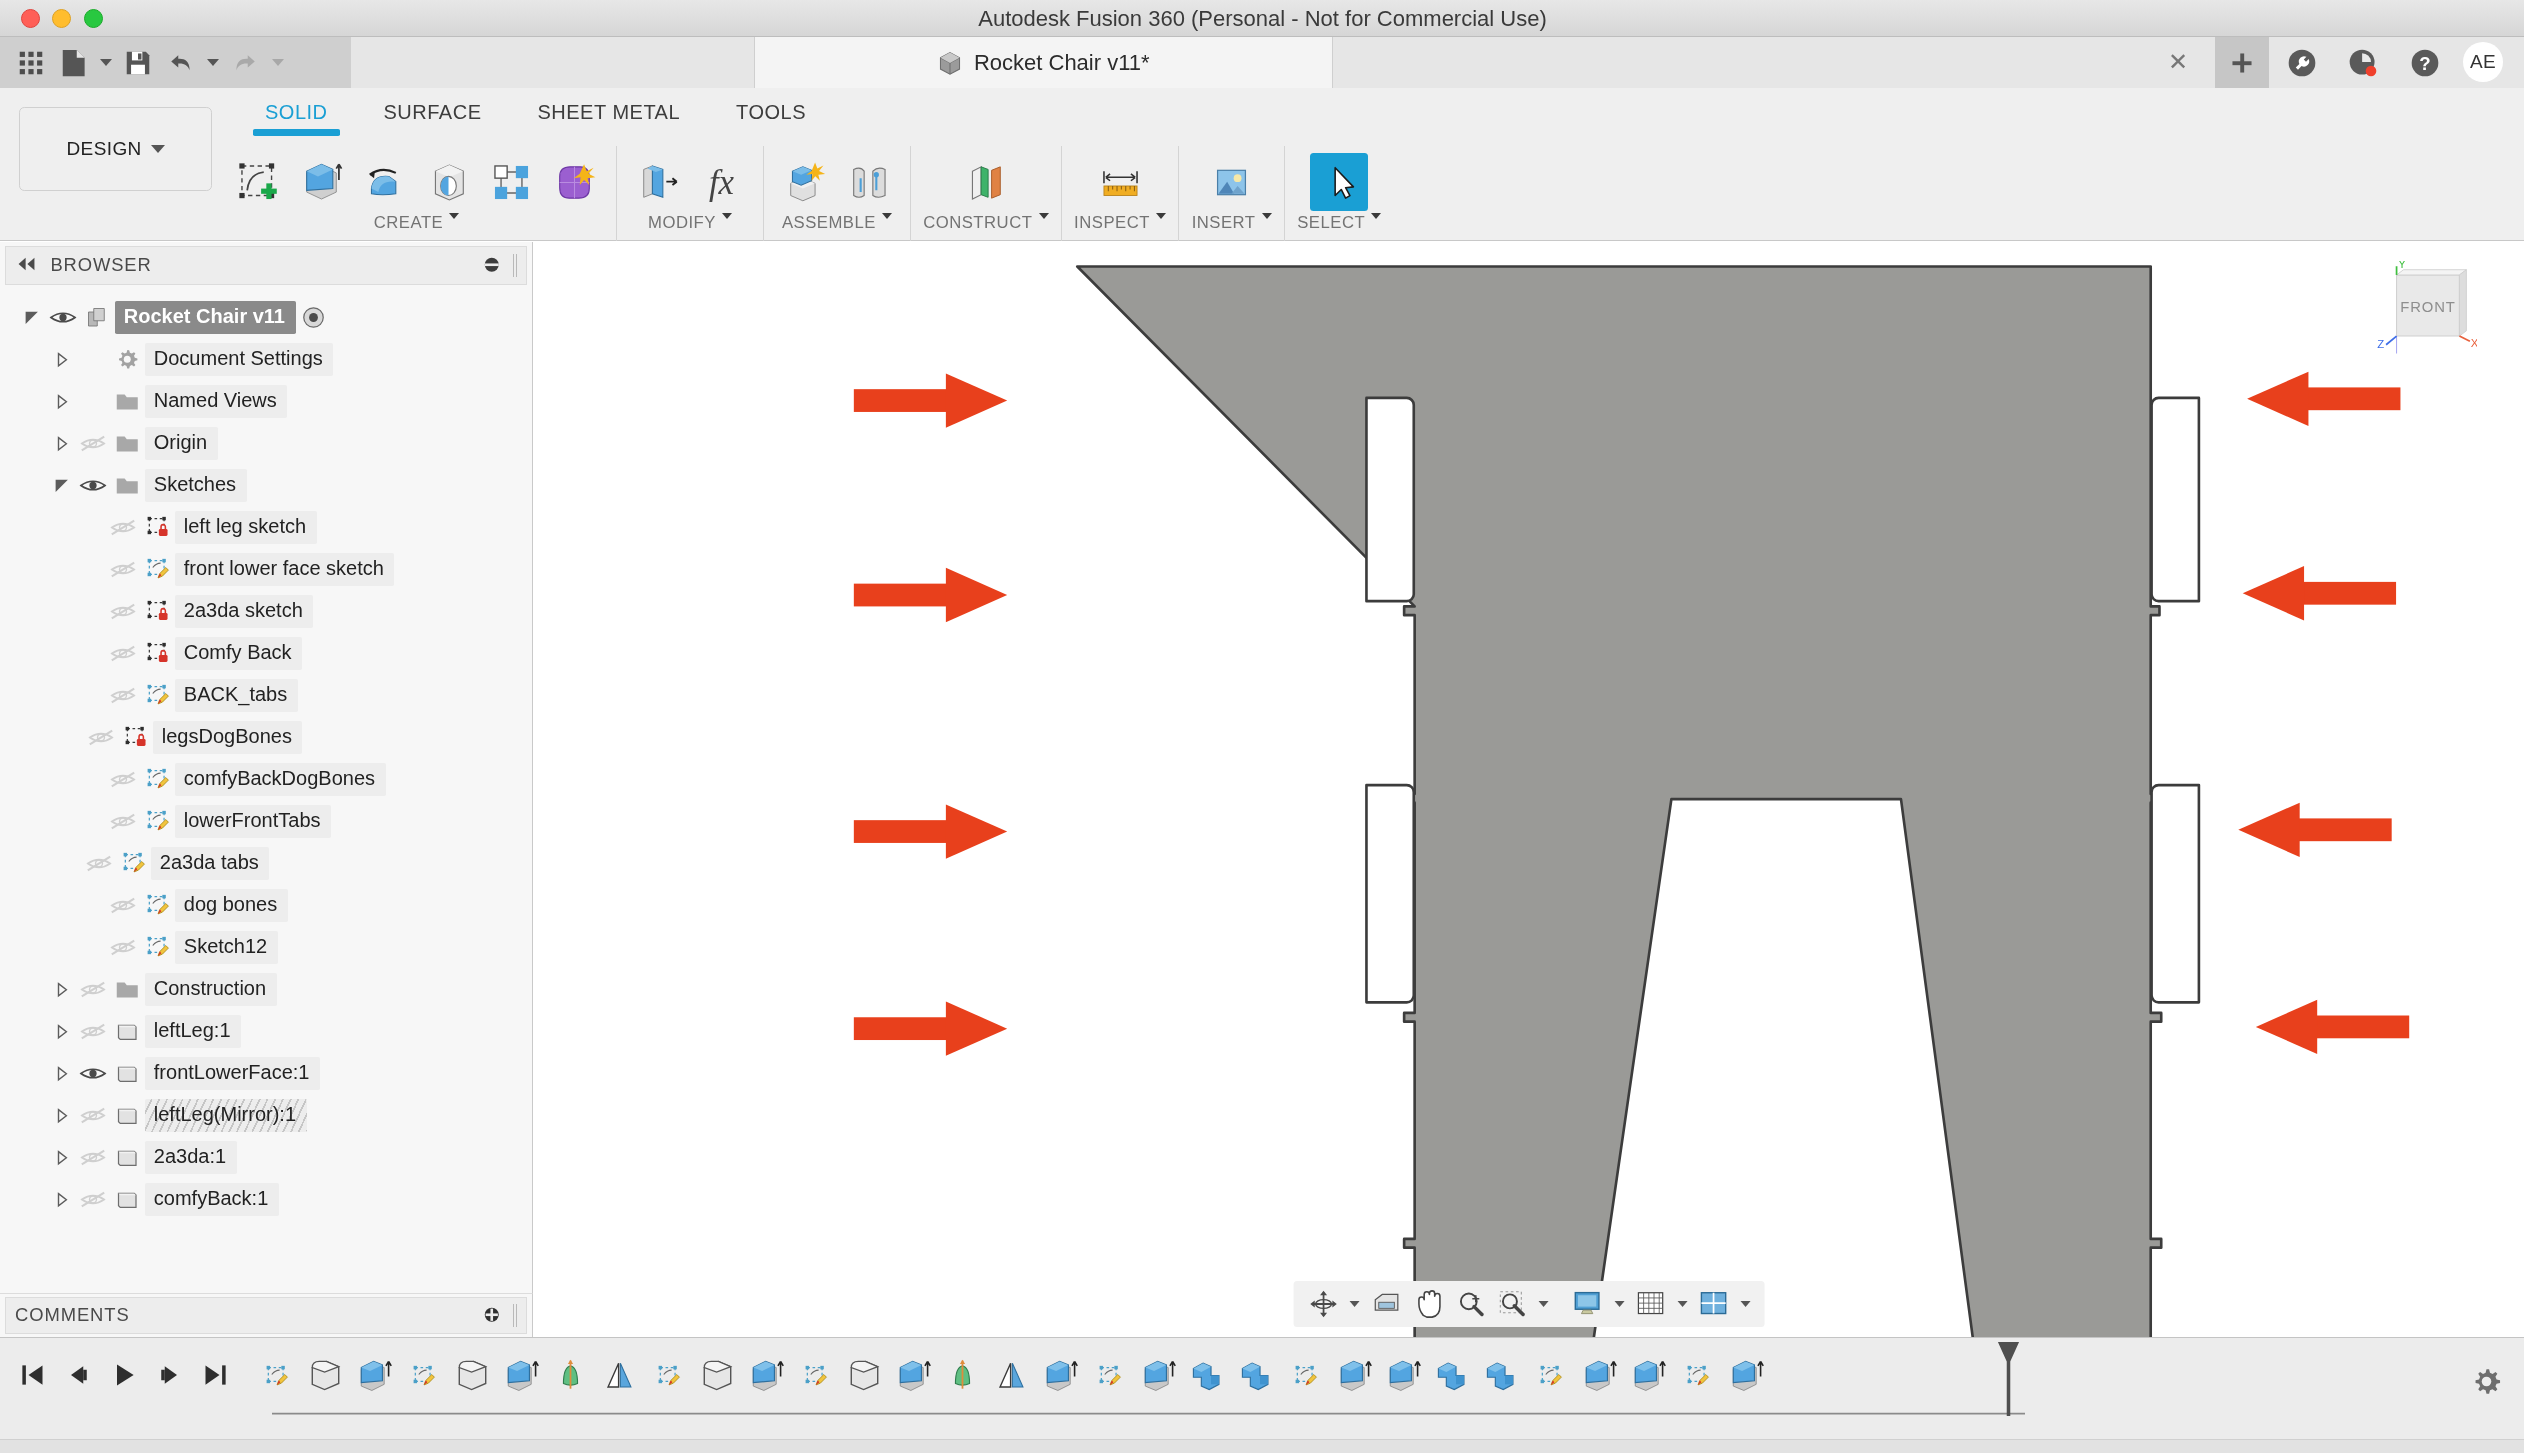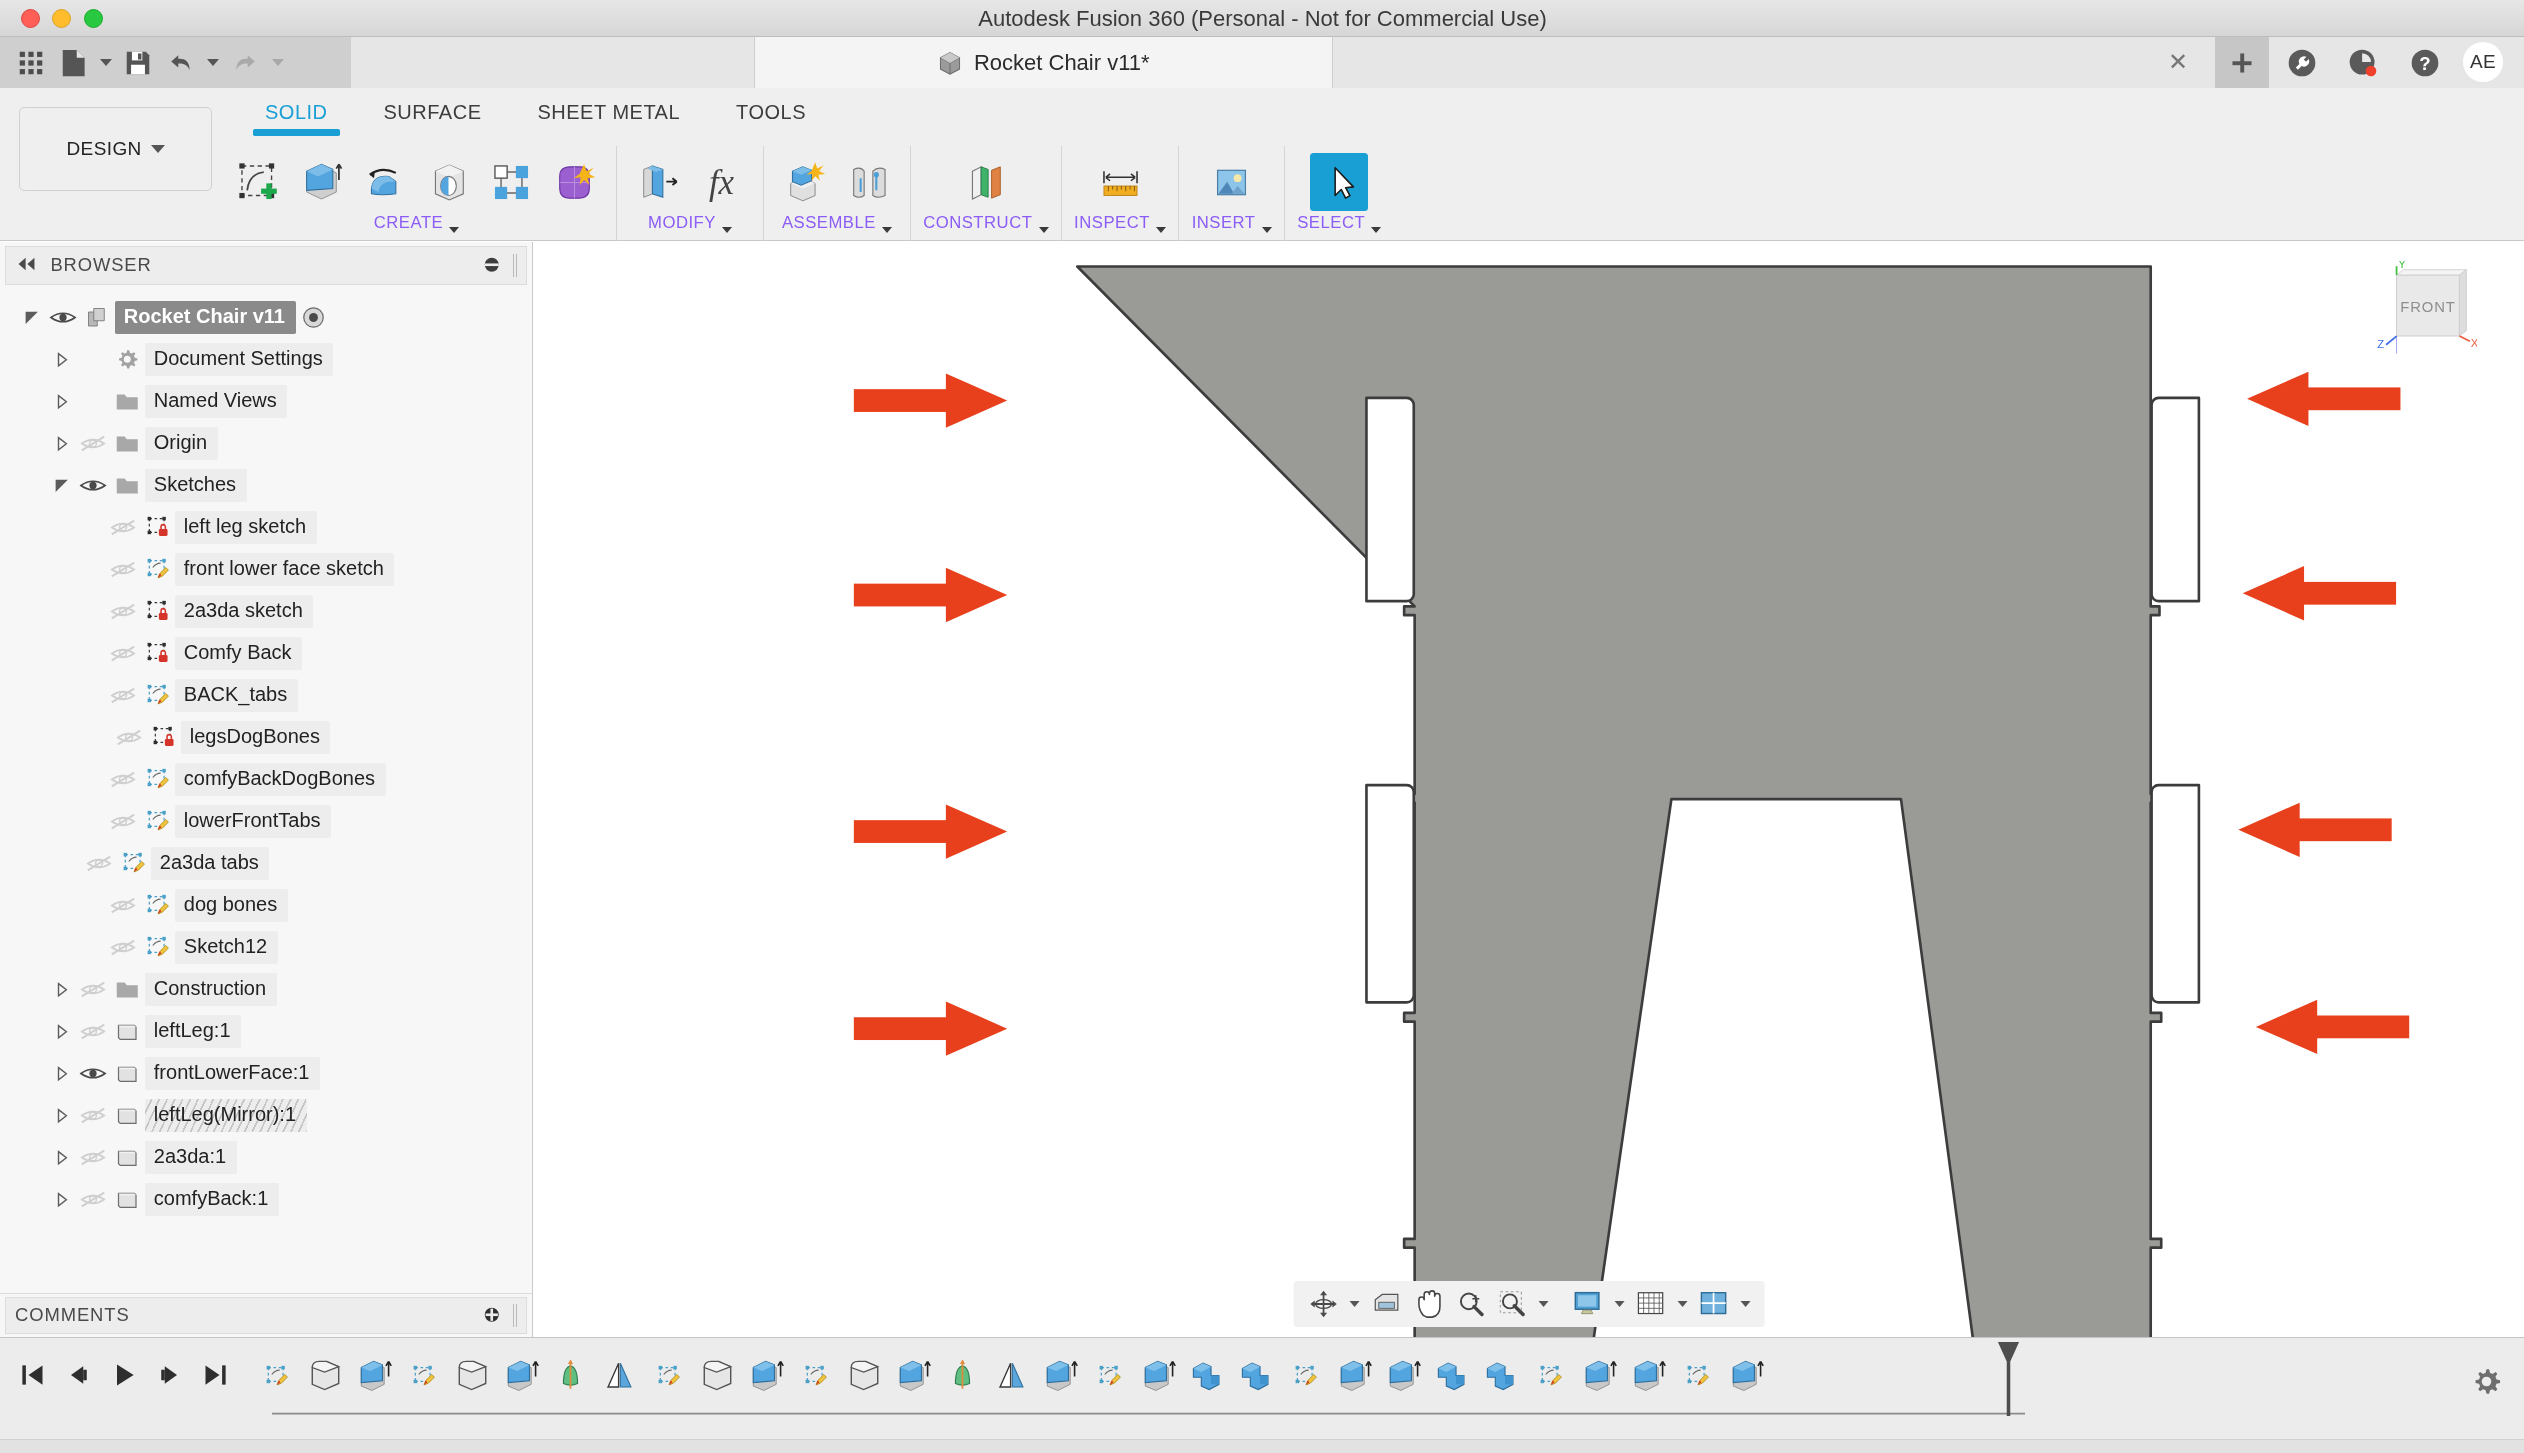--- a/index.html
+++ b/index.html
@@ -82,22 +82,22 @@
                       height:6.1px; background:#1a9fd4; border-radius:1.8px; }
 
   .panels{ position:absolute; left:217px; top:58px; right:0; height:95px; display:flex; }
   .panel{ position:relative; display:flex; flex-direction:column; align-items:center;
           padding:0 12.3px; }
   .panel + .panel{ border-left:0.9px solid #d4d4d4; }
   .picons{ display:flex; align-items:flex-end; gap:5.3px; height:65px; padding-top:1.8px;}
   .pbtn{ width:58px;height:58px; display:flex;align-items:center;justify-content:center;
          border-radius:3.5px; }
   .pbtn.sel{ background:#1a9fd4; }
-  .plabel{ font-size:16.7px; color:#8b5cf6; letter-spacing:0.5px; display:flex;
-           align-items:flex-end; gap:6.1px; margin-top:1.8px;}
+  .plabel{ font-size:16.7px; color:#737373; letter-spacing:0.5px; display:flex;
+           align-items:flex-start; gap:6.1px; margin-top:1.8px;}
   .plabel .caret{ border-left-width:5.3px;border-right-width:5.3px;border-top-width:6.1px;
                   border-top-color:#3a3a3a;}
 
   
   .browser{
     position:absolute; left:0; top:242px; width:533px; bottom:160px;
     background:#f7f7f7; border-right:0.9px solid #c9c9c9;
   }
   .bhead{
     position:absolute; left:5.3px; right:5.3px; top:3.5px; height:39px;
@@ -701,21 +701,21 @@
               <rect x="20" y="2" width="4" height="4"></rect>
               <rect x="3" y="18" width="4" height="4"></rect>
             </g>
      <path d="M9 12 q4 -5 9 -5" stroke="#666" stroke-width="1.3" fill="none"></path>
      <path d="M15 24 l2-5 7-7 3 3 -7 7z" fill="#f2c43c" stroke="#a98c1e" stroke-width="1"></path>
      <path d="M15 24 l2-5 2 2z" fill="#d6342a"></path>
           </svg>
         </div>
         <div class="tlabel">BACK_tabs</div>
       </div>
-      <div class="trow" style="padding-left: 85px;">
+      <div class="trow" style="padding-left: 57px;">
         <div class="tarrow"></div>
         <div class="teye">
           <svg width="28" height="19" viewBox="0 0 32 22">
             <path d="M3 11 Q16 2 29 11 Q16 20 3 11Z" fill="none" stroke="#cfcfcf" stroke-width="1.8"></path>
      <circle cx="16" cy="11" r="4" fill="none" stroke="#cfcfcf" stroke-width="1.6"></circle>
      <path d="M3 19 L29 3" stroke="#cfcfcf" stroke-width="2.4"></path>
           </svg>
         </div>
         <div class="ticon">
           <svg width="26" height="24.5" viewBox="0 0 30 28">

